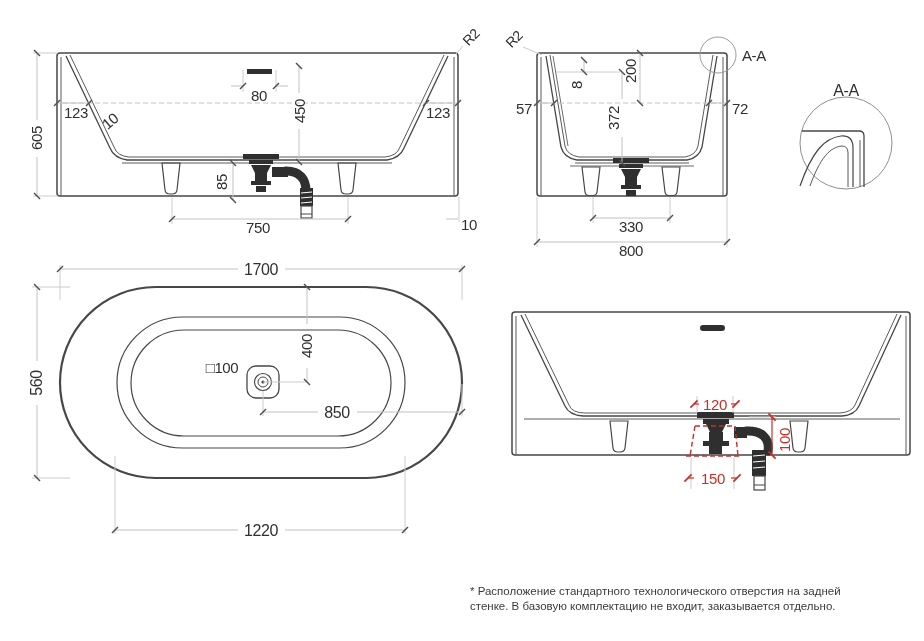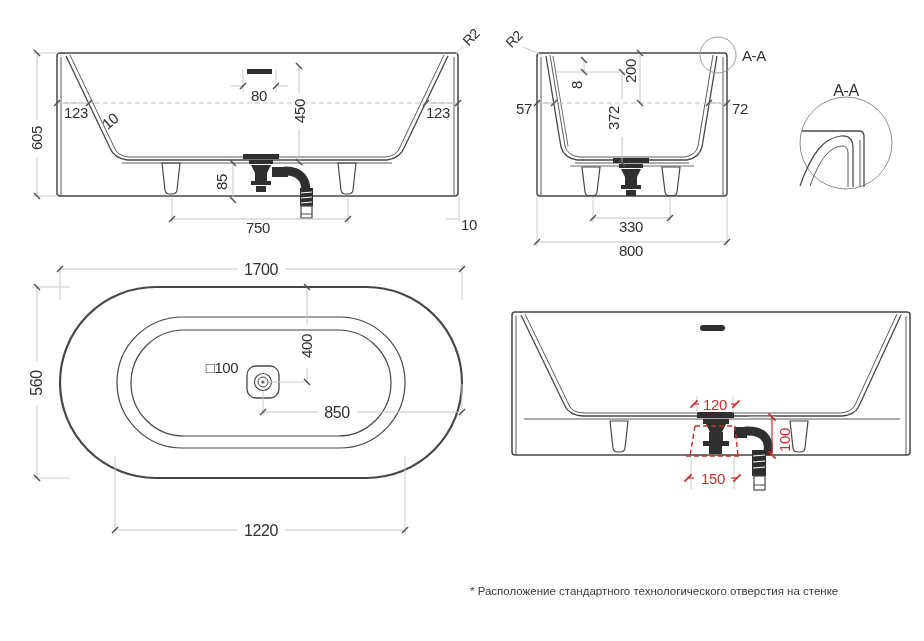--- a/index.html
+++ b/index.html
@@ -270,15 +270,16 @@
       <text class="dim-t red-t" x="713" y="478" text-anchor="middle" dominant-baseline="central">150</text>
 
       <line class="extln" x1="749" y1="417" x2="776" y2="417"></line>
       <line class="rln" x1="772" y1="417" x2="772" y2="455" marker-start="url(#rtick)" marker-end="url(#rtick)"></line>
       <text class="dim-t red-t" x="784" y="440" text-anchor="middle" dominant-baseline="central" transform="rotate(-90 784 440)">100</text>
     </g>
   </g>
 </svg>
 
 <div class="foot-note">
-  <span>* Расположение стандартного технологического отверстия на стенке</span><br>
+  <span>* Расположение стандартного технологического отверстия на задней</span><br>
+  <span>стенке. В базовую комплектацию не входит, заказывается отдельно.</span>
 </div>
 </div>
 
 </body></html>

